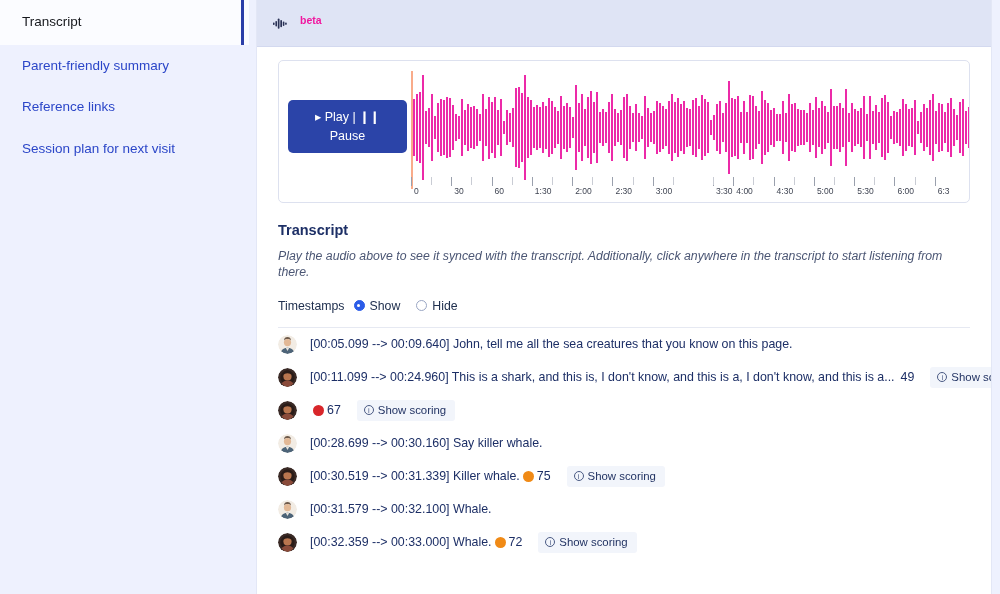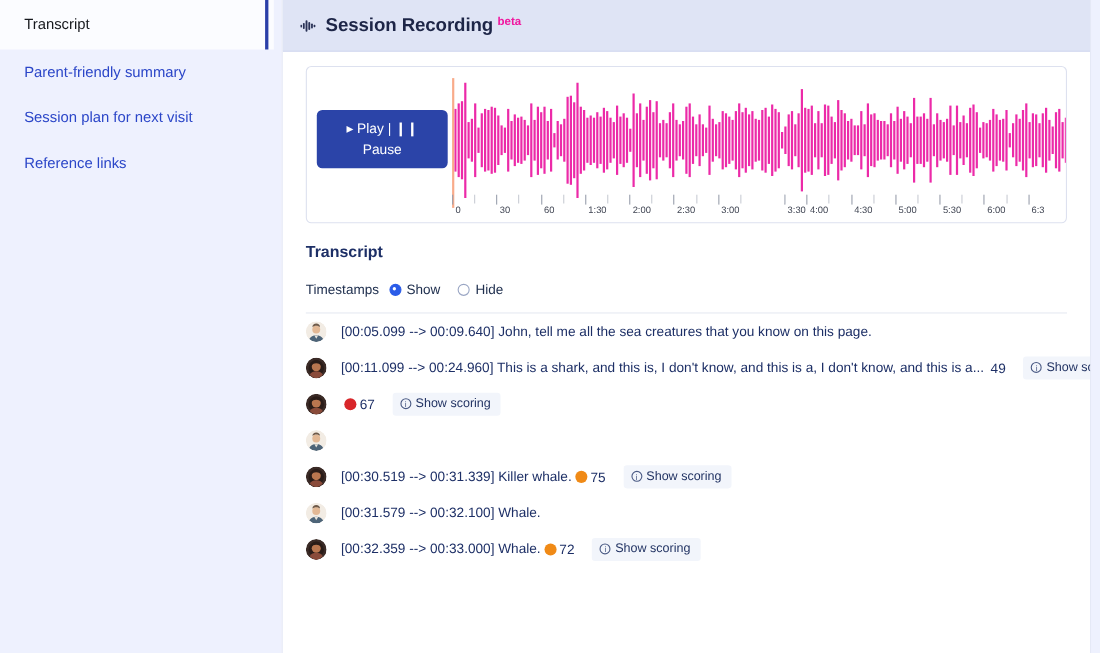--- a/index.html
+++ b/index.html
@@ -314,41 +314,40 @@
   }
 </style>
 </head>
 <body>
 
 <div id="app">
 
   <nav class="sidebar" id="sidebar">
       <div class="nav-item active"><span>Transcript</span></div>
       <div class="nav-item"><span>Parent-friendly summary</span></div>
+      <div class="nav-item"><span>Reference links</span></div>
       <div class="nav-item"><span>Session plan for next visit</span></div>
-      <div class="nav-item"><span>Reference links</span></div>
     </nav>
 
   <div class="main">
     <div class="panel">
 
       <div class="panel-header">
         <span class="wave-icon">
           <svg width="15" height="13" viewBox="0 0 15 13" aria-hidden="true">
             <g fill="#2a3256">
               <rect x="0" y="5.5" width="1.6" height="2.4" rx="0.6"></rect>
               <rect x="2.4" y="4" width="1.6" height="5.4" rx="0.7"></rect>
               <rect x="4.8" y="1.4" width="1.7" height="10.4" rx="0.8"></rect>
               <rect x="7.3" y="3" width="1.7" height="7.2" rx="0.8"></rect>
               <rect x="9.8" y="4.4" width="1.6" height="4.6" rx="0.7"></rect>
               <rect x="12.1" y="5.6" width="1.6" height="2.2" rx="0.6"></rect>
             </g>
           </svg>
         </span>
-        <span class="panel-title">Session Recording</span>
         <span class="beta-tag">beta</span>
       </div>
 
       <div class="player-card">
         <button class="play-btn">▸ Play | ❙❙ Pause</button>
         <div class="wave-area">
           <div class="playhead"></div>
           <div class="wave-canvas" id="waveform">
               <div class="wbar" style="height: 54.933%; background: rgb(236, 42, 168);"></div>
               <div class="wbar" style="height: 63.17%; background: rgb(236, 42, 168);"></div>
@@ -632,20 +631,21 @@
               <div class="tick" style="left: 93.8628%;">
                 <div class="line"></div>
                 <div class="lab">6:3</div>
               </div>
             </div>
         </div>
       </div>
 
       <div class="tr-section">
         <div class="tr-title">Transcript</div>
+        <div class="tr-hint">Play the audio above to see it synced with the transcript. Additionally, click anywhere in the transcript to start listening from there.</div>
         <div class="ts-row">
           <span class="ts-label">Timestamps</span>
           <label class="radio-opt">
             <span class="radio checked"></span>
             <span>Show</span>
           </label>
           <label class="radio-opt">
             <span class="radio unchecked"></span>
             <span>Hide</span>
           </label>
@@ -697,20 +697,21 @@
             </button>
           </div>
           <div class="line-row">
             <div class="avatar"><svg width="19" height="19" viewBox="0 0 19 19">
                 <circle cx="9.5" cy="9.5" r="9.5" fill="#f2ece4"></circle>
                 <circle cx="9.5" cy="7.6" r="3.6" fill="#e2b895"></circle>
                 <path d="M6 5.4c0-2.1 1.6-3.3 3.5-3.3S13 3.3 13 5.4c-1-.8-2-1.3-3.5-1.3S7 4.6 6 5.4z" fill="#6e5a4a"></path>
                 <path d="M3.2 16.2c1.1-2.2 3.4-3.5 6.3-3.5s5.2 1.3 6.3 3.5A9.5 9.5 0 0 1 9.5 19a9.5 9.5 0 0 1-6.3-2.8z" fill="#4d6478"></path>
                 <path d="M7.8 12.9h3.4l-1.7 3z" fill="#e9e4dc"></path>
               </svg></div>
+            <span class="line-text">[00:28.699 --&gt; 00:30.160] Say killer whale.</span>
           </div>
           <div class="line-row">
             <div class="avatar"><svg width="19" height="19" viewBox="0 0 19 19">
                 <circle cx="9.5" cy="9.5" r="9.5" fill="#3a2a26"></circle>
                 <path d="M2.5 9.5a7 7 0 0 1 14 0c0 4-3 6.5-7 6.5s-7-2.5-7-6.5z" fill="#2a1c18"></path>
                 <circle cx="9.5" cy="8.4" r="4.1" fill="#b9764f"></circle>
                 <path d="M5.2 7.2c0-3 2-4.6 4.3-4.6s4.3 1.6 4.3 4.6c-1.1-1.1-2.2-1.9-4.3-1.9s-3.3.8-4.3 1.9z" fill="#2a1c18"></path>
                 <path d="M3.6 15.6c1.3-2 3.4-3 5.9-3s4.6 1 5.9 3A9.5 9.5 0 0 1 9.5 19a9.5 9.5 0 0 1-5.9-3.4z" fill="#8a4b3a"></path>
               </svg></div>
             <span class="line-text">[00:30.519 --&gt; 00:31.339] Killer whale.</span>

